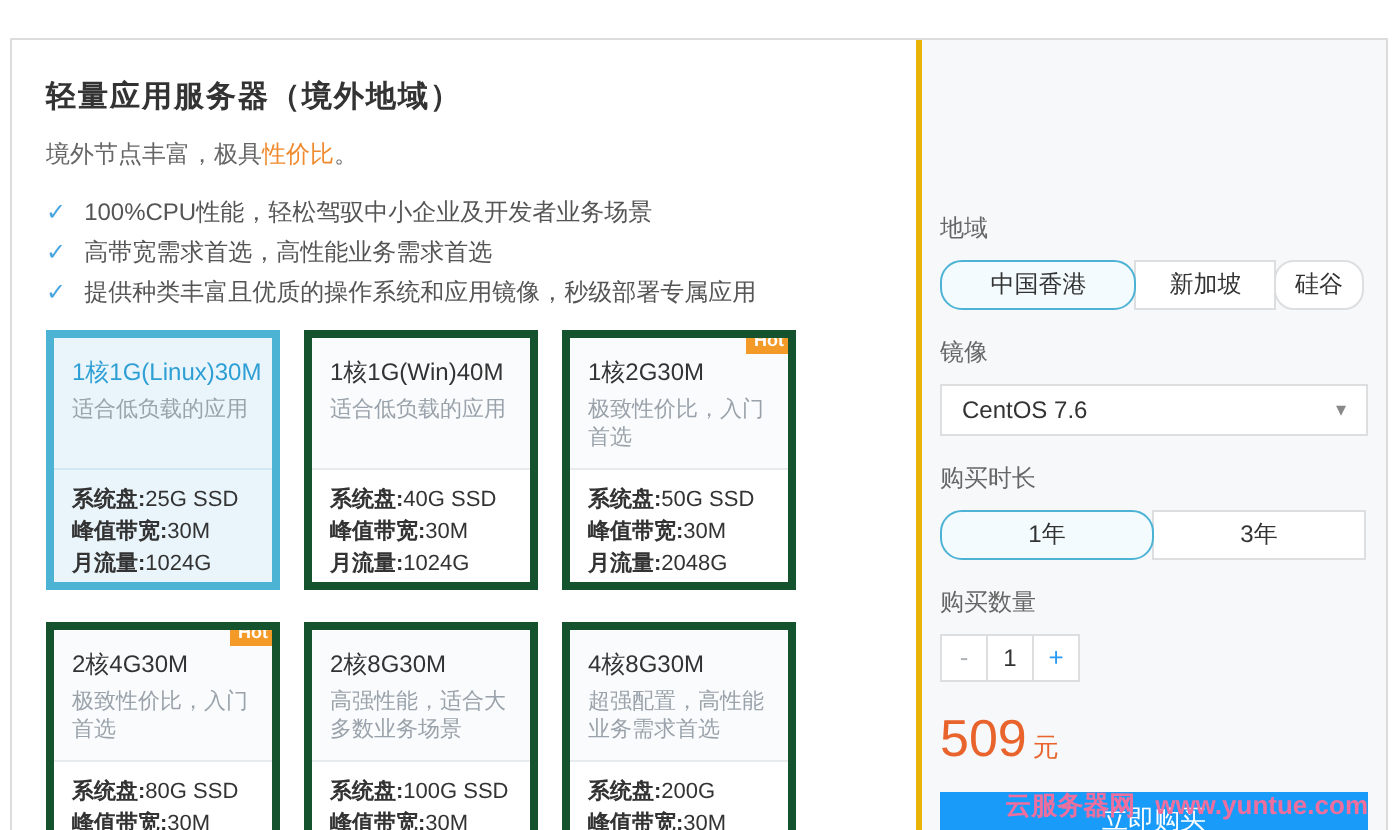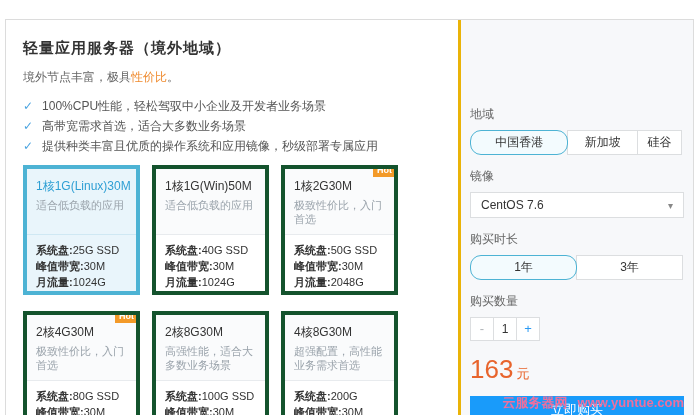--- a/index.html
+++ b/index.html
@@ -79,21 +79,21 @@
   .seg { display: flex; }
   .seg-btn {
     border: 1px solid #dcdee0; background: #fff;
     height: 25px; line-height: 23px;
     text-align: center; font-size: 12px; color: #333;
     margin-left: -1px; position: relative;
     cursor: pointer;
   }
   .seg-btn:first-child { margin-left: 0; }
   .seg-btn.selected { border-color: #4db3d4; background: #f3fbfe; z-index: 2; border-radius: 11px; }
-  .w-hk { width: 46%; } .w-sg { width: 33%; } .w-sv { width: 21%; }
+  .w-hk { width: 46%; } .w-sg { width: 33%; } .w-sv { width: 21%; border-radius: 10px; }
   .w-half { width: 50%; }
   .select-box {
     border: 1px solid #dcdee0; background: #fff;
     height: 26px; padding: 0 10px;
     display: flex; align-items: center; justify-content: space-between;
     font-size: 12px; color: #333;
     cursor: pointer;
   }
   .caret { color: #888; font-size: 10px; }
   .stepper { display: flex; }
@@ -132,21 +132,21 @@
   <div class="left">
     <h1 class="page-title">轻量应用服务器（境外地域）</h1>
     <p class="subtitle"><span>境外节点丰富，极具</span><span class="hl">性价比</span><span>。</span></p>
 
     <div class="feature">
       <span class="check">✓</span>
       <span>100%CPU性能，轻松驾驭中小企业及开发者业务场景</span>
     </div>
     <div class="feature">
       <span class="check">✓</span>
-      <span>高带宽需求首选，适合大多数业务场景</span>
+      <span>高带宽需求首选，高性能业务需求首选</span>
     </div>
     <div class="feature">
       <span class="check">✓</span>
       <span>提供种类丰富且优质的操作系统和应用镜像，秒级部署专属应用</span>
     </div>
 
     <div class="cards">
 
       <div class="card selected">
         <div class="card-header">
@@ -156,21 +156,21 @@
         <div class="card-divider"></div>
         <div class="card-specs">
           <div class="spec-line"><span class="spec-label">系统盘:</span><span>25G SSD</span></div>
           <div class="spec-line"><span class="spec-label">峰值带宽:</span><span>30M</span></div>
           <div class="spec-line"><span class="spec-label">月流量:</span><span>1024G</span></div>
         </div>
       </div>
 
       <div class="card">
         <div class="card-header">
-          <div class="card-name">1核1G(Win)50M</div>
+          <div class="card-name">1核1G(Win)40M</div>
           <div class="card-desc">适合低负载的应用</div>
         </div>
         <div class="card-divider"></div>
         <div class="card-specs">
           <div class="spec-line"><span class="spec-label">系统盘:</span><span>40G SSD</span></div>
           <div class="spec-line"><span class="spec-label">峰值带宽:</span><span>30M</span></div>
           <div class="spec-line"><span class="spec-label">月流量:</span><span>1024G</span></div>
         </div>
       </div>
 
@@ -261,21 +261,21 @@
     <div class="cfg-group">
       <div class="cfg-label">购买数量</div>
       <div class="stepper">
         <div class="step-cell step-minus">-</div>
         <div class="step-cell step-value">1</div>
         <div class="step-cell step-plus">+</div>
       </div>
     </div>
 
     <div class="price-row">
-      <span class="price-value">163</span><span class="price-unit">元</span>
+      <span class="price-value">509</span><span class="price-unit">元</span>
     </div>
 
     <button class="buy-btn">立即购买</button>
 
     <div class="watermark">
       <span class="site">云服务器网</span><span>www.yuntue.com</span>
     </div>
 
   </div>
 </div>

